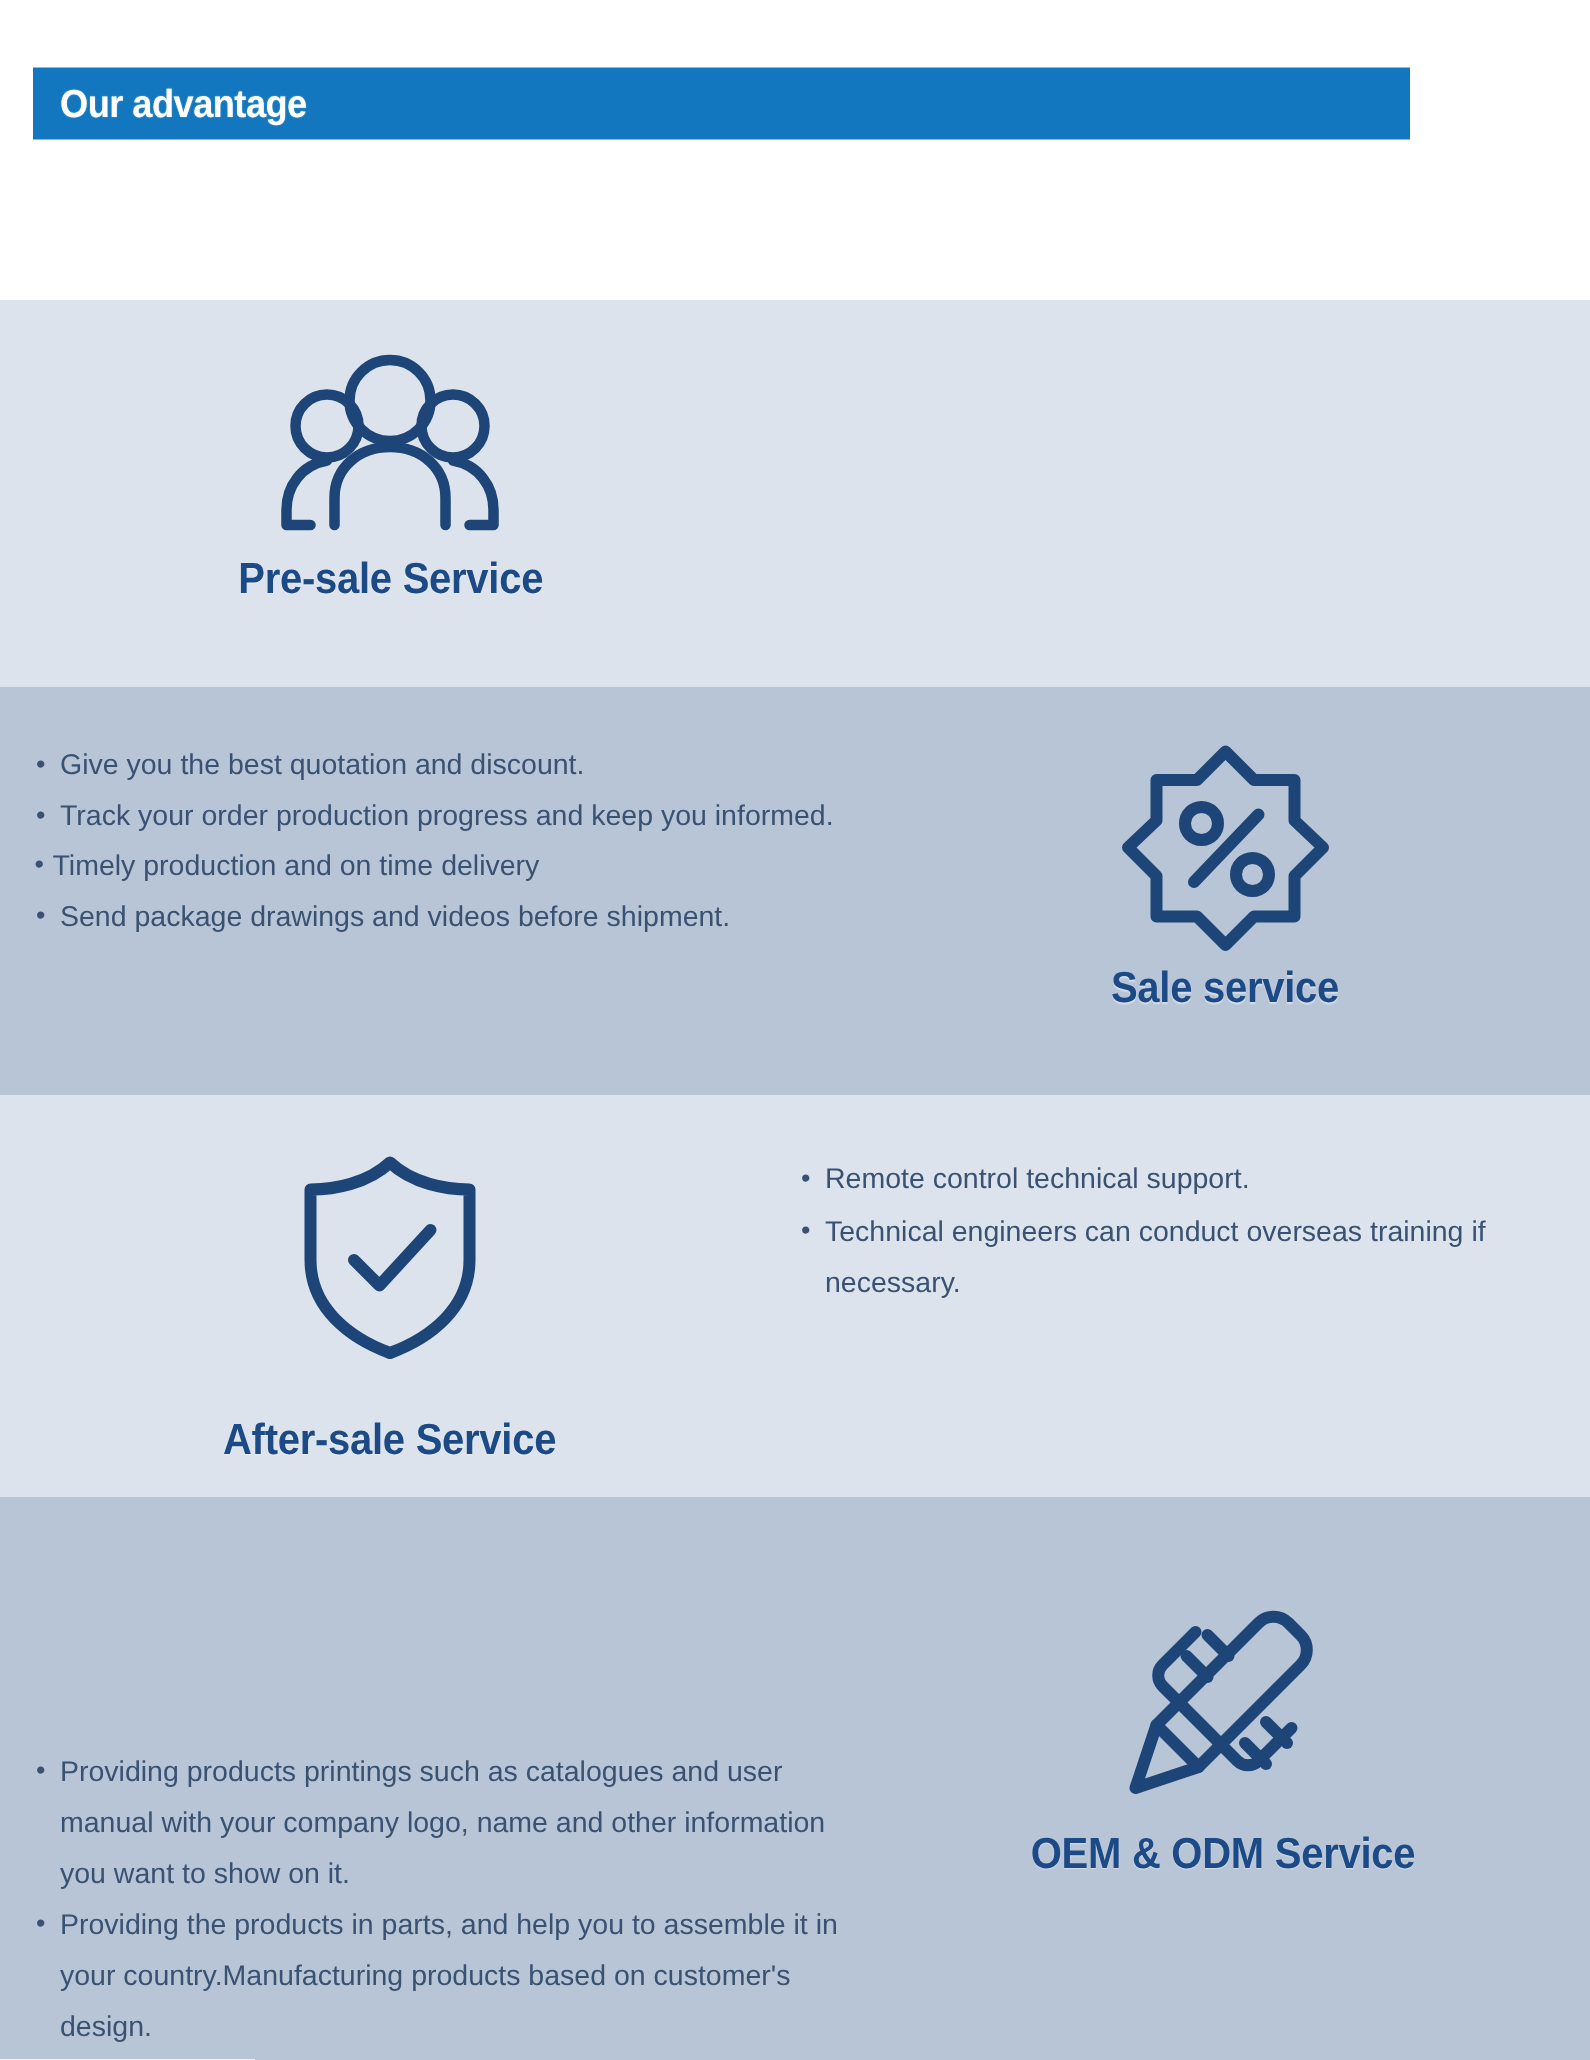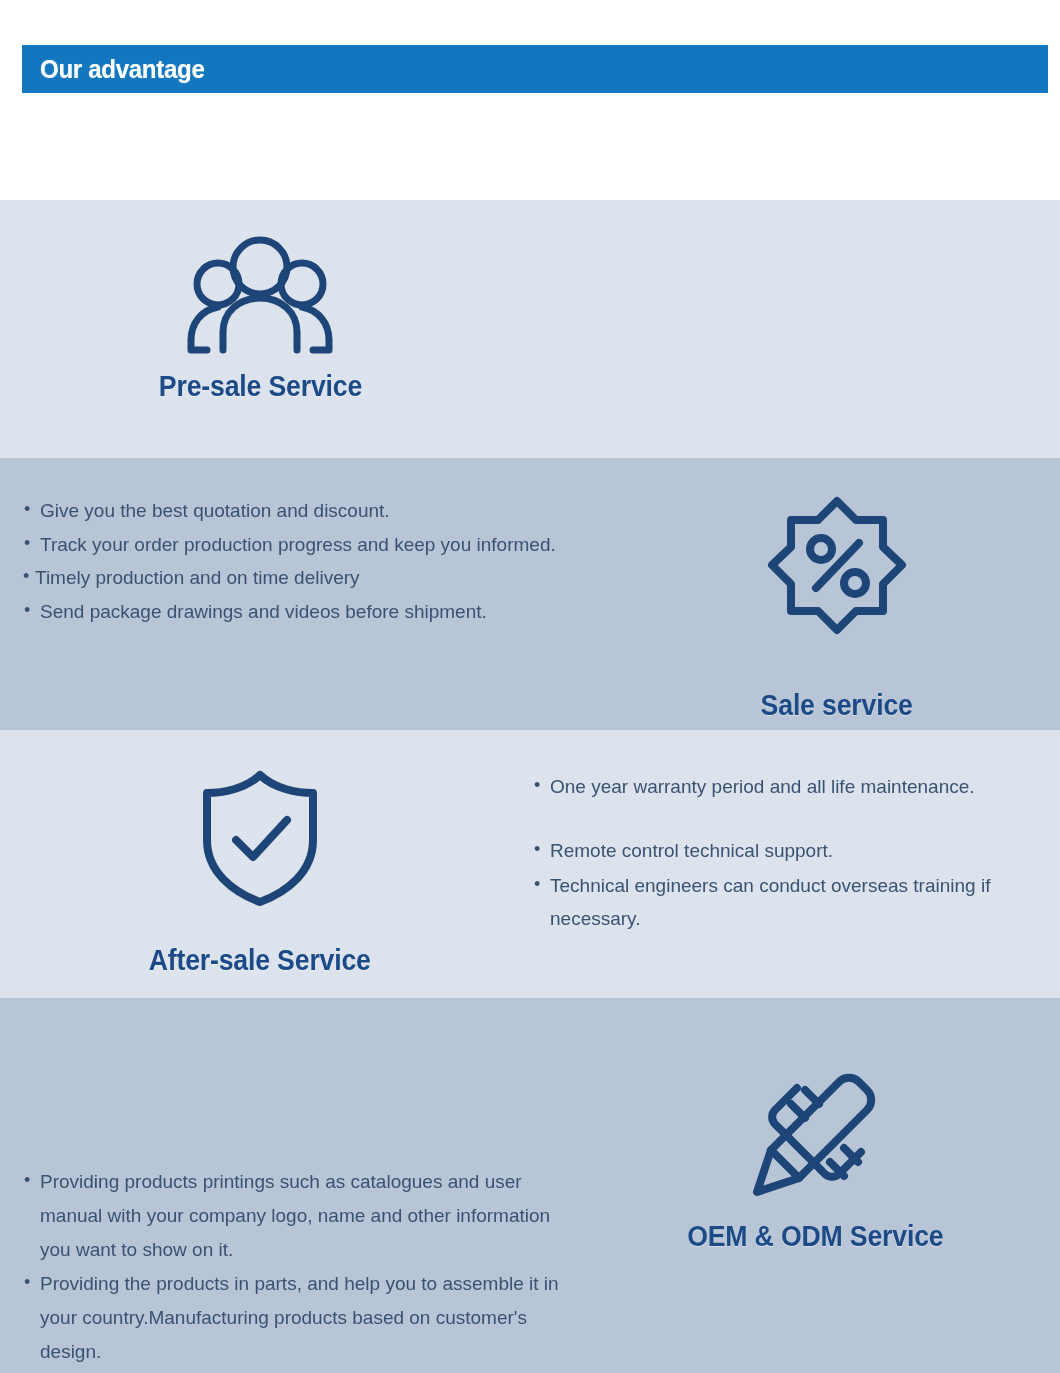--- a/index.html
+++ b/index.html
@@ -20,21 +20,21 @@
     width: 1060px;
     height: 1373px;
     background: #ffffff;
   }
 
   
   .header-bar {
     position: absolute;
     left: 22px;
     top: 45px;
-    width: 1026px;
+    width: 918px;
     height: 48px;
     background: #1277bf;
     display: flex;
     align-items: center;
   }
   .header-title {
     color: #ffffff;
     font-family: "Liberation Sans", sans-serif;
     font-weight: bold;
     font-size: 26px;
@@ -137,21 +137,21 @@
   }
   .text-4 {
     position: absolute;
     left: 22px;
     top: 1165px;
     width: 545px;
     line-height: 1.78;
   }
 
   .icon-1 { position: absolute; left: 150px; top: 232px; width: 220px; }
-  .icon-2 { position: absolute; left: 732px; top: 495px; width: 210px; gap: 46px; }
+  .icon-2 { position: absolute; left: 712px; top: 495px; width: 210px; }
   .icon-3 { position: absolute; left: 140px; top: 768px; width: 240px; gap: 28px; }
   .icon-4 { position: absolute; left: 690px; top: 1052px; width: 250px; }
 </style>
 </head>
 <body>
 
 <div class="page">
 
   <div class="header-bar">
     <span class="header-title">Our advantage</span>
@@ -201,21 +201,20 @@
     <span class="icon-wrap">
       <svg width="130" height="140" viewBox="0 0 130 140" fill="none" stroke="#1d4577" stroke-width="8" stroke-linecap="round" stroke-linejoin="round">
         <path d="M65 7 C50 21 28 25 12 25 V72 C12 104 38 124 65 134 C92 124 118 104 118 72 V25 C102 25 80 21 65 7 Z"></path>
         <path d="M41 72 L58 89 L92 52"></path>
       </svg>
     </span>
     <span class="svc-title">After-sale Service</span>
   </div>
 
   <ul class="bullets text-3">
-    <li class="gap-after">One year warranty period and all life maintenance.</li>
     <li>Remote control technical support.</li>
     <li>Technical engineers can conduct overseas training if necessary.</li>
   </ul>
 
   <div class="band dark band-4"></div>
 
   <ul class="bullets text-4">
     <li>Providing products printings such as catalogues and user manual with your company logo, name and other information you want to show on it.</li>
     <li>Providing the products in parts, and help you to assemble it in your country.Manufacturing products based on customer's design.</li>
   </ul>

